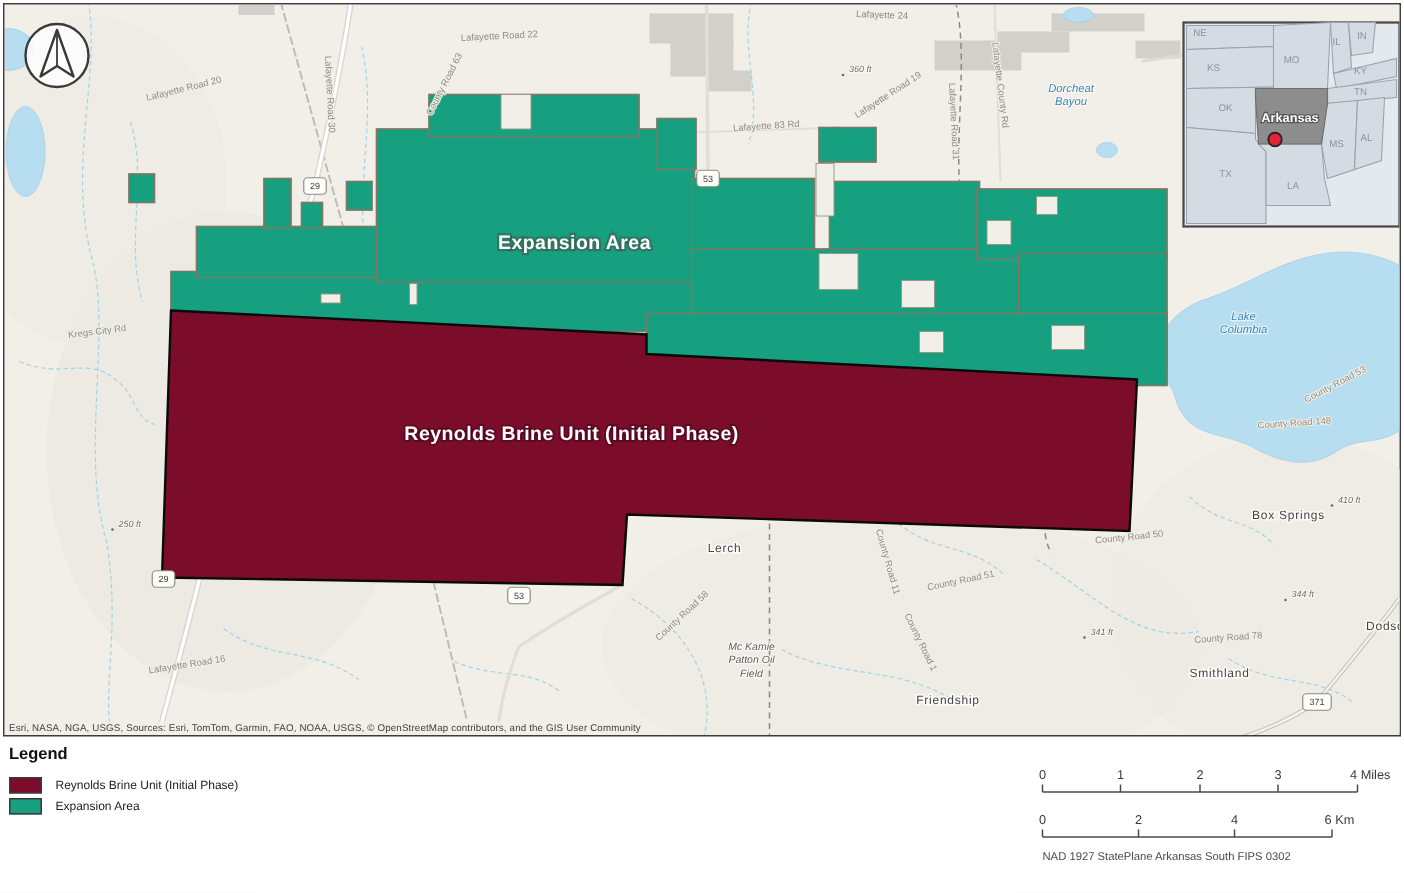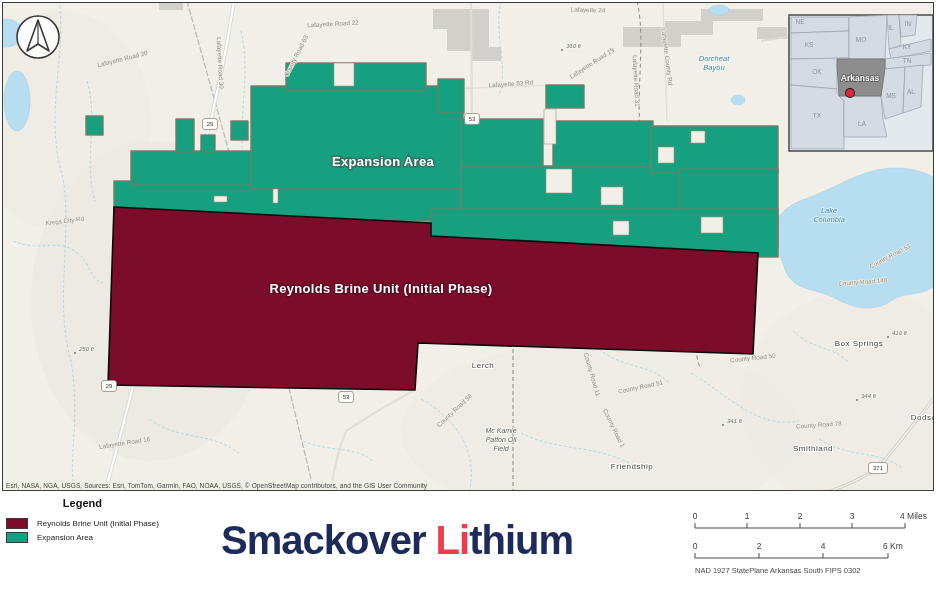--- a/index.html
+++ b/index.html
@@ -17,21 +17,21 @@
   .water{font-size:7.5px;fill:#3b85b0;font-style:italic;paint-order:stroke;stroke:rgba(255,255,255,.6);stroke-width:1.5px;}
   .oil{font-size:7px;fill:#5d5d54;font-style:italic;paint-order:stroke;stroke:rgba(255,255,255,.8);stroke-width:1.5px;}
   .elev{font-size:6px;fill:#6c6c60;font-style:italic;paint-order:stroke;stroke:rgba(255,255,255,.7);stroke-width:1.2px;}
   .inset-abbr{font-size:6.5px;fill:#8b93a0;}
   .inset-hl{font-size:8.5px;font-weight:bold;fill:#ffffff;paint-order:stroke;stroke:#555;stroke-width:1.6px;}
   .shield-text{font-size:6px;fill:#3c3c3c;}
   .overlay-exp{font-size:13px;font-weight:bold;fill:#fff;paint-order:stroke;stroke:#46544b;stroke-width:3px;stroke-opacity:.55;letter-spacing:.3px;}
   .overlay-unit{font-size:13px;font-weight:bold;fill:#fff;paint-order:stroke;stroke:#3d0715;stroke-width:2.5px;stroke-opacity:.5;letter-spacing:.3px;}
   .sb-label{font-size:8.5px;fill:#3a3a3a;}
   
-  #legend{position:absolute;left:6px;top:497px;text-align:center;}
+  #legend{position:absolute;left:6px;top:497px;}
   #legend-title{font-size:11px;font-weight:bold;color:#111;margin-bottom:9px;}
   .legend-row{display:flex;align-items:center;margin-bottom:3px;}
   .legend-swatch{width:20px;height:9px;border:1px solid #3a3a3a;margin-right:9px;flex:0 0 auto;}
   .legend-label{font-size:8px;color:#222;}
   #logo{position:absolute;left:397px;top:520px;transform:translateX(-50%);
         font-size:40px;font-weight:bold;letter-spacing:-1px;white-space:nowrap;line-height:1;}
   #logo .navy{color:#1c2b5a;}
   #logo .red{color:#ee3c4e;}
   #scalebar-svg{position:absolute;left:686px;top:502px;}
   #datum{position:absolute;left:695px;top:566px;font-size:7.5px;color:#4a4a4a;text-align:center;}
@@ -258,23 +258,20 @@
           <div class="legend-swatch" style="background: rgb(123, 13, 43);"></div>
           <span class="legend-label">Reynolds Brine Unit (Initial Phase)</span>
         </div>
         <div class="legend-row">
           <div class="legend-swatch" style="background: rgb(23, 160, 127);"></div>
           <span class="legend-label">Expansion Area</span>
         </div>
       </div>
   </div>
 
-  <div id="logo">
-    <span class="navy" style="color: rgb(28, 43, 90);">Smackover </span><span class="red" style="color: rgb(238, 60, 78);">Li</span><span class="navy" style="color: rgb(28, 43, 90);">thium</span>
-  </div>
 
   <svg id="scalebar-svg" width="250" height="64">
       <line x1="9" y1="26" x2="219" y2="26" stroke="#4a4a4a" stroke-width="1"></line>
       <line x1="9" y1="21" x2="9" y2="26" stroke="#4a4a4a" stroke-width="1"></line>
       <text class="sb-label" x="9" y="17" text-anchor="middle">0</text>
       <line x1="61" y1="21" x2="61" y2="26" stroke="#4a4a4a" stroke-width="1"></line>
       <text class="sb-label" x="61" y="17" text-anchor="middle">1</text>
       <line x1="114" y1="21" x2="114" y2="26" stroke="#4a4a4a" stroke-width="1"></line>
       <text class="sb-label" x="114" y="17" text-anchor="middle">2</text>
       <line x1="166" y1="21" x2="166" y2="26" stroke="#4a4a4a" stroke-width="1"></line>

